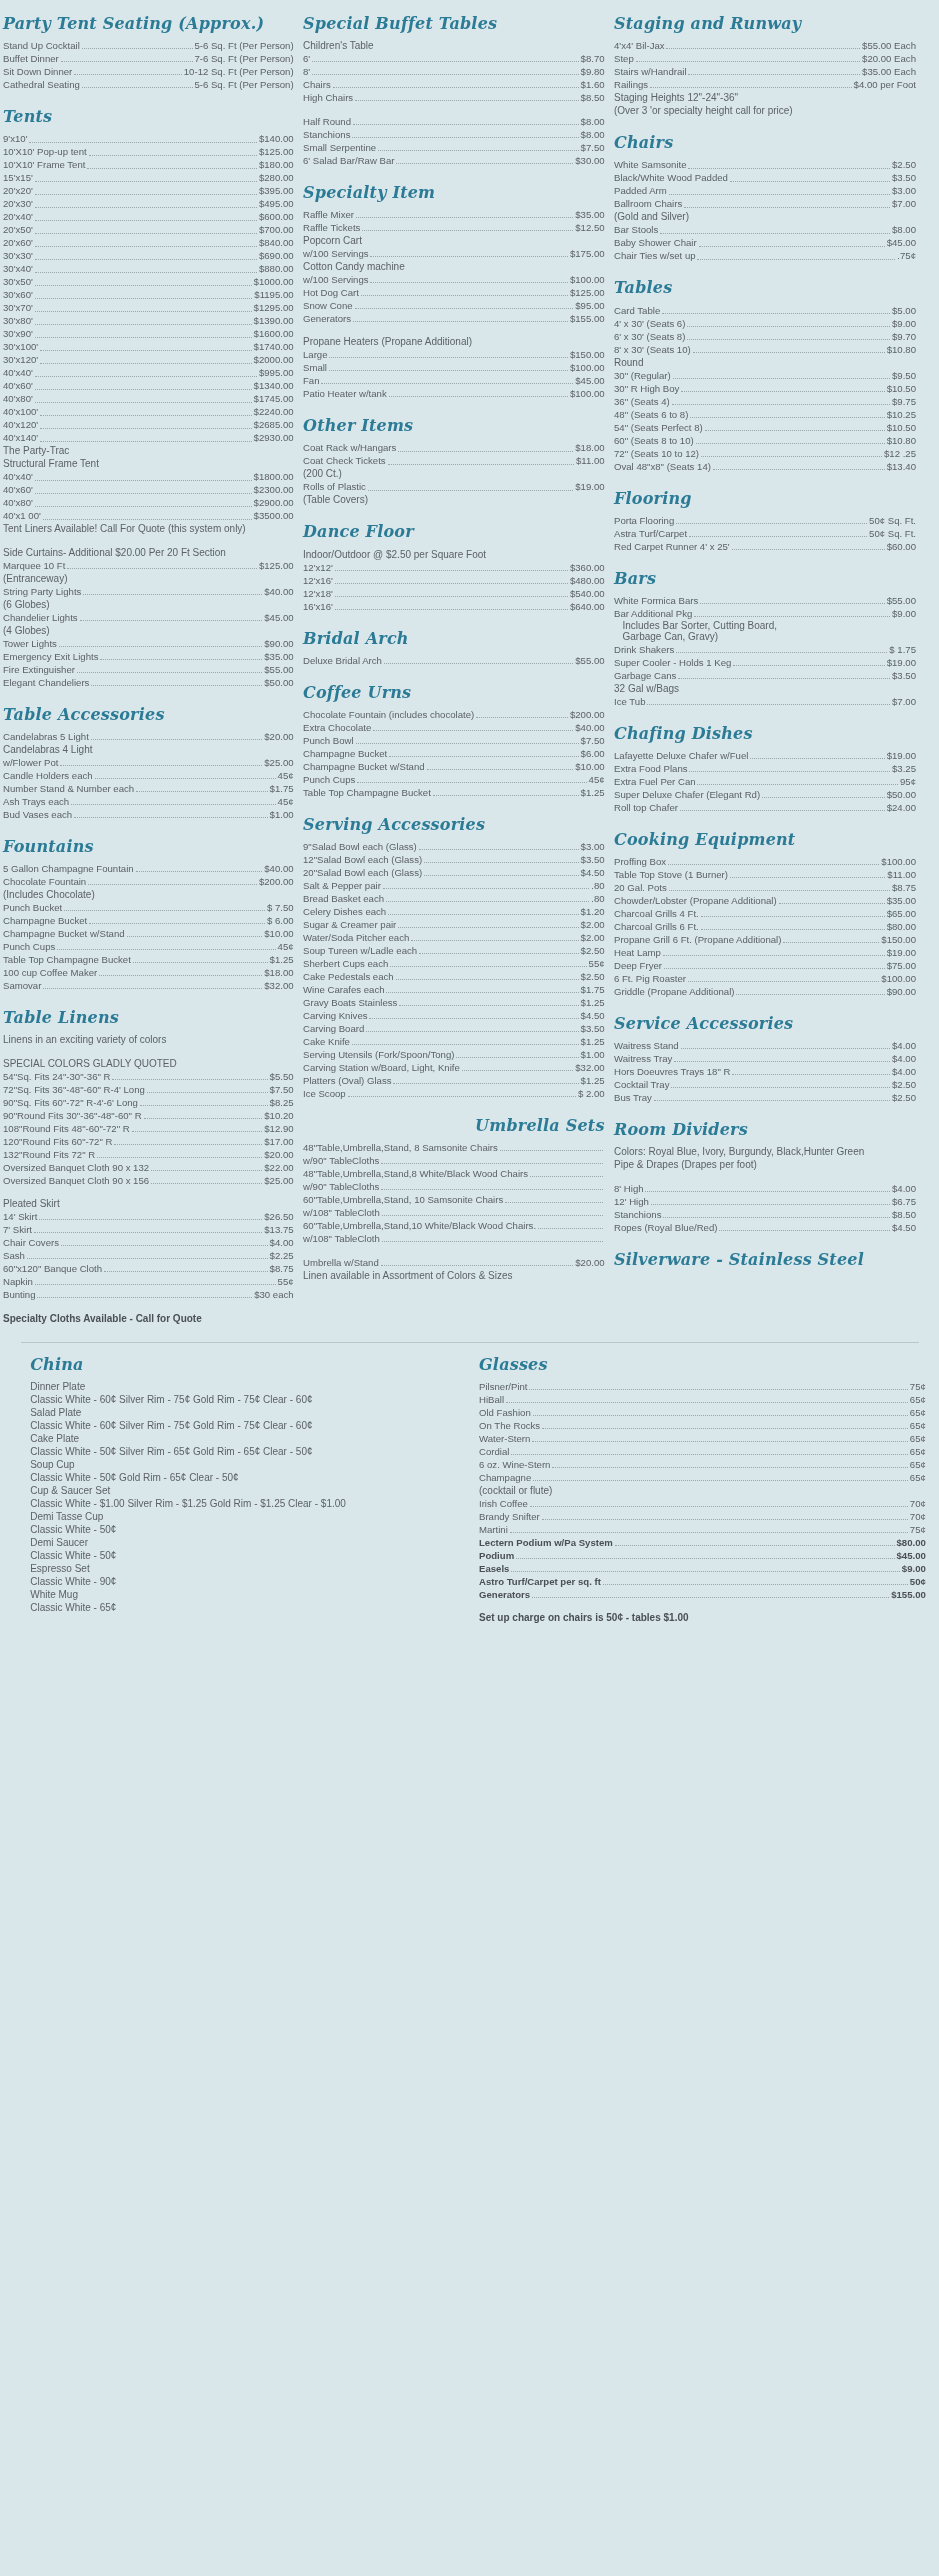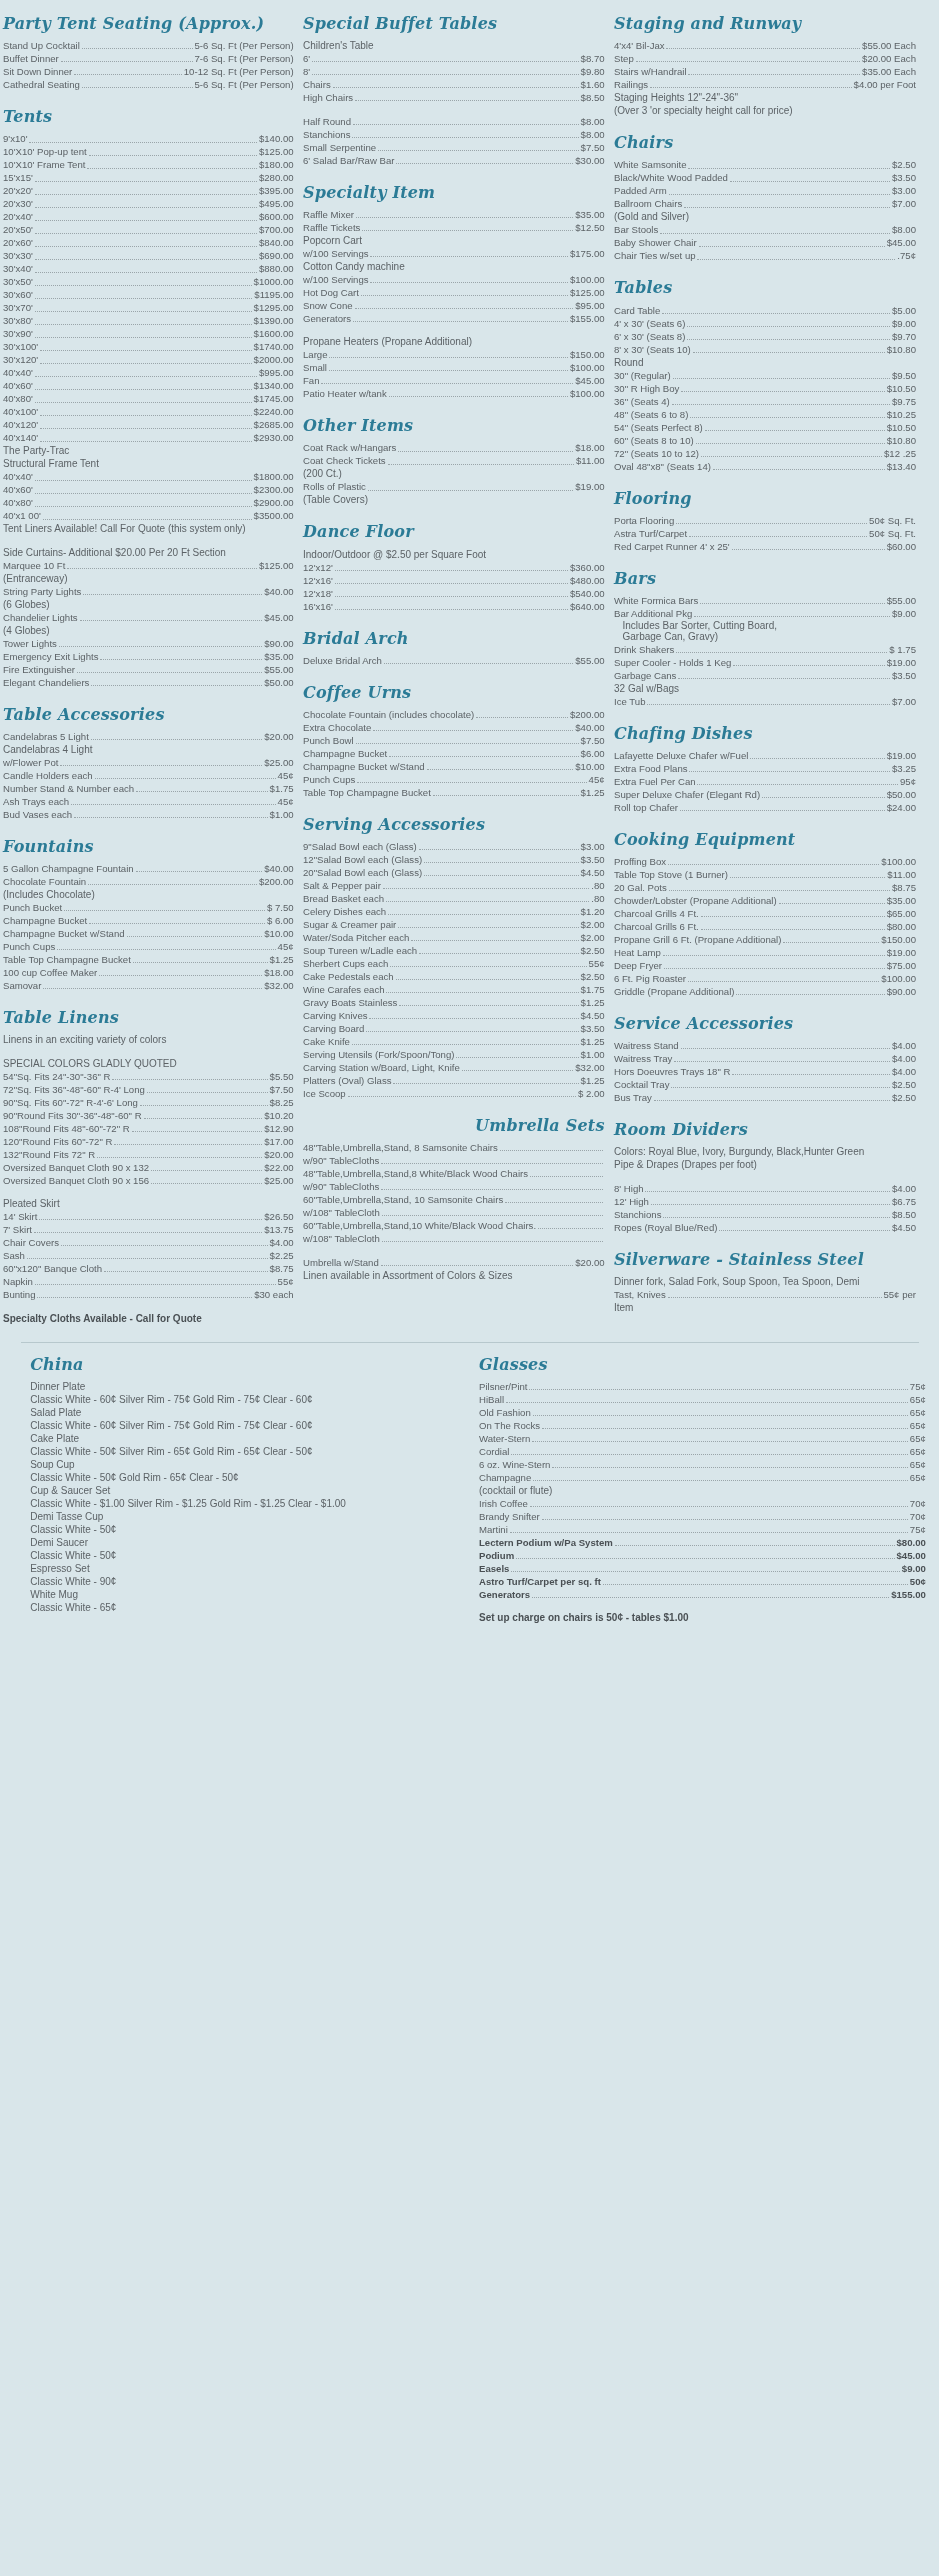--- a/index.html
+++ b/index.html
@@ -1119,29 +1119,20 @@
             <span class="dots"></span>
             <span class="val">$8.50</span>
           </li>
           <li class="row">
             <span class="lbl">Ropes (Royal Blue/Red)</span>
             <span class="dots"></span>
             <span class="val">$4.50</span>
           </li>
         </ul>
         <h2 class="sect">Silverware - Stainless Steel</h2>
-        <ul class="items">
-          <li class="plain">Dinner fork, Salad Fork, Soup Spoon, Tea Spoon, Demi</li>
-          <li class="row">
-            <span class="lbl">Tast, Knives</span>
-            <span class="dots"></span>
-            <span class="val">55¢ per</span>
-          </li>
-          <li class="plain">Item</li>
-        </ul>
       </div>
   </div>
 
   <div class="divider"></div>
 
   <div class="bottom">
     <div class="bcol-1" id="bc1">
         <h2 class="sect first">China</h2>
         <ul class="items">
           <li class="plain">Dinner Plate</li>

